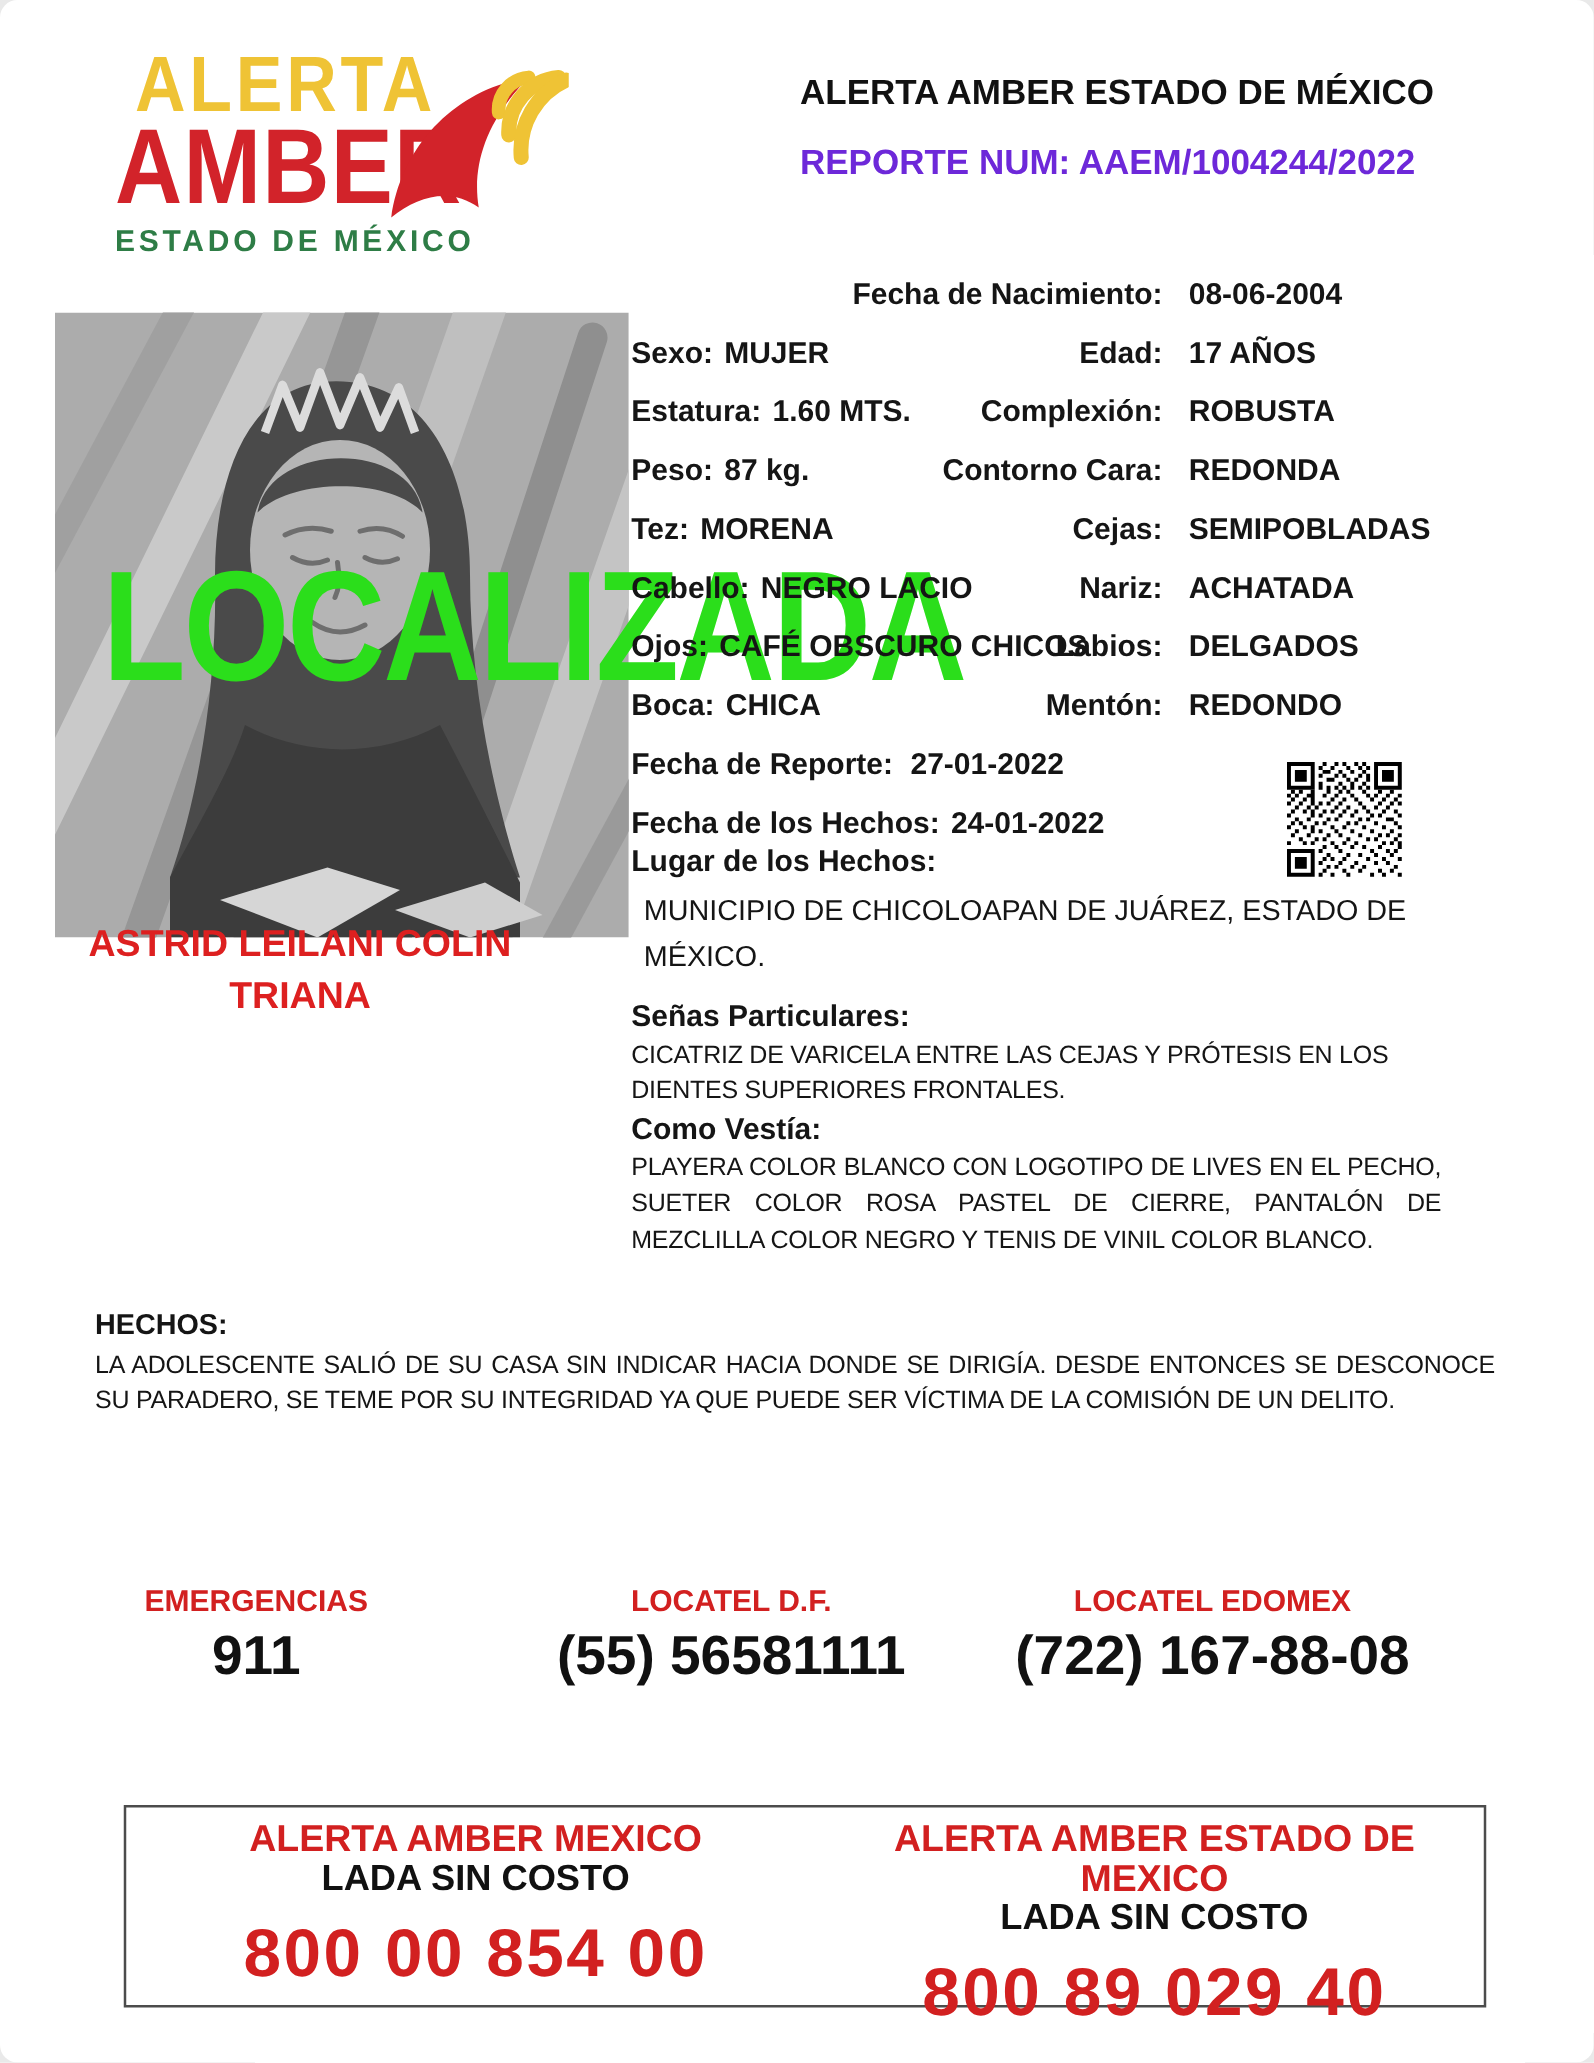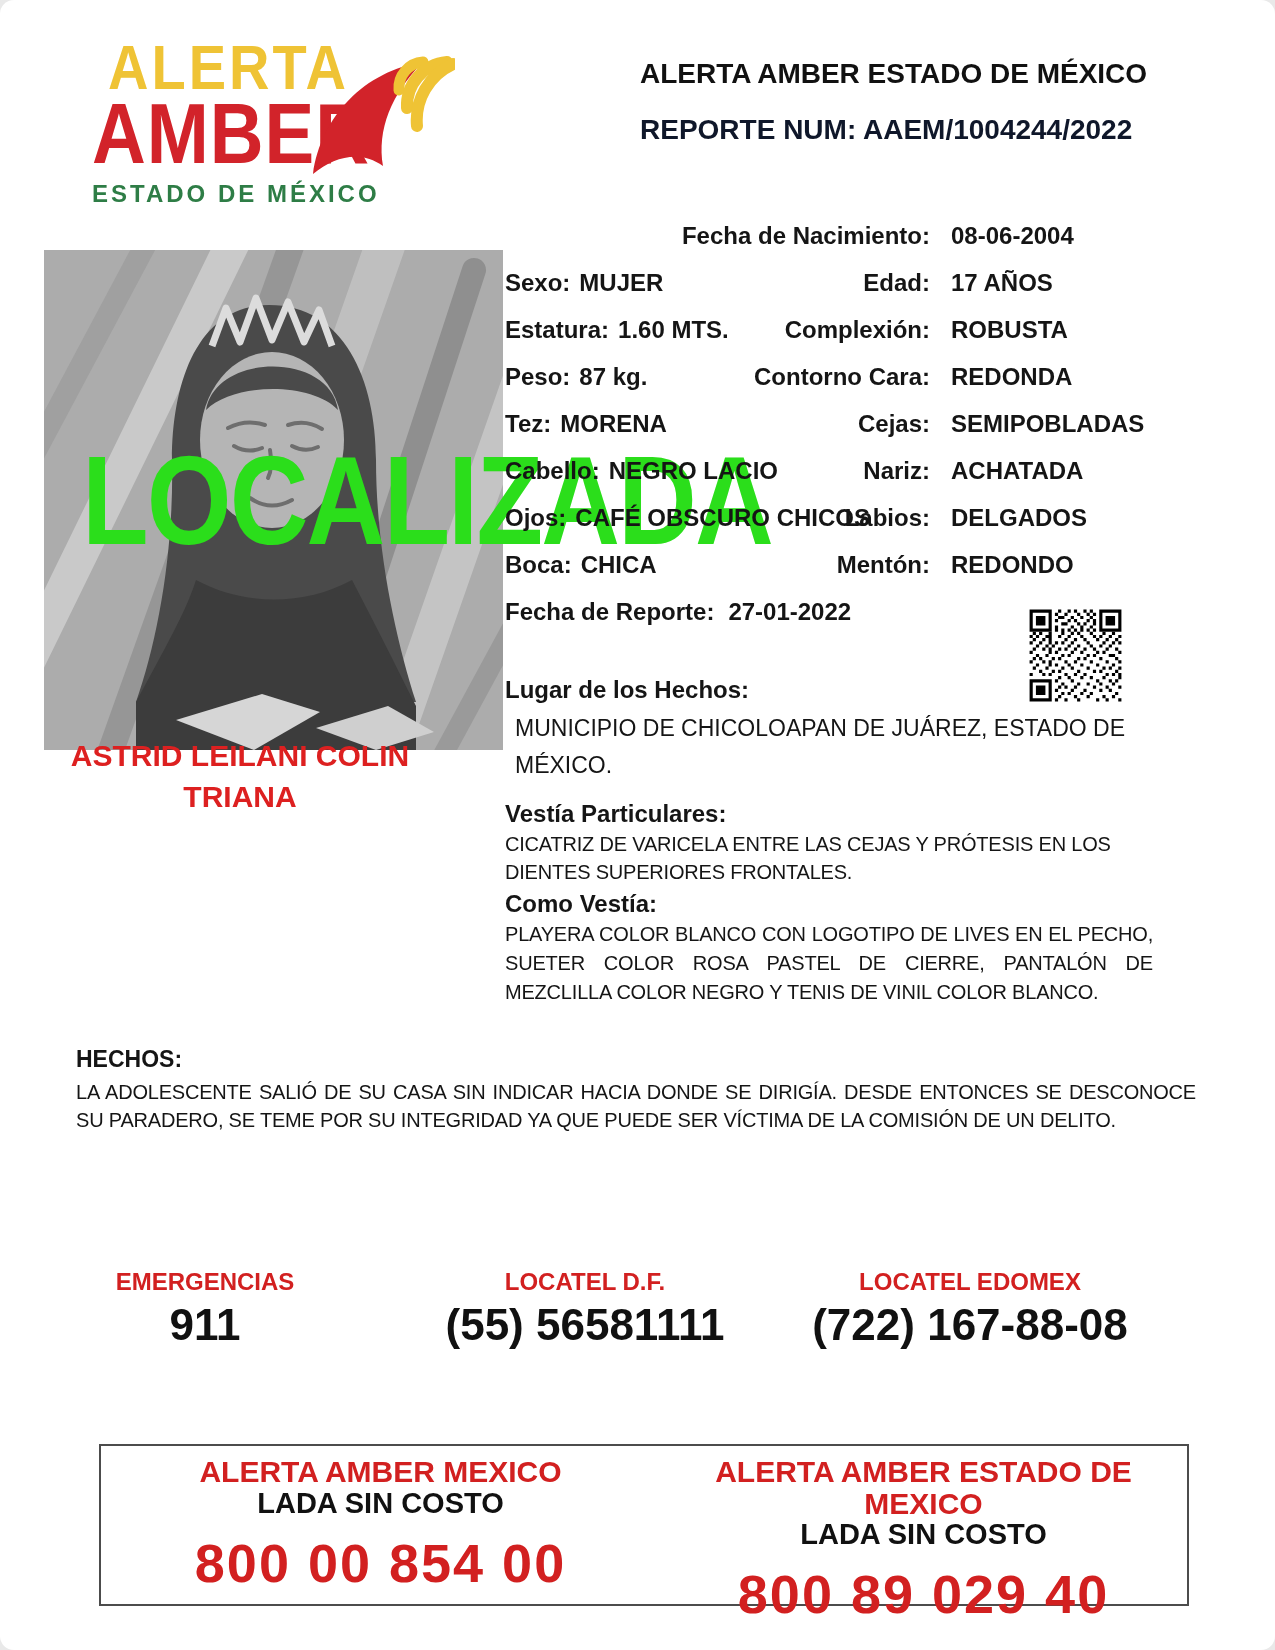--- a/index.html
+++ b/index.html
@@ -9,21 +9,21 @@
   .logo{position:absolute;left:92px;top:36px;width:360px;z-index:2;}
   .logo-alerta{font-weight:bold;font-size:56px;color:#EFC335;letter-spacing:3px;line-height:1;
                margin-left:16px;transform:scaleY(1.12);transform-origin:left top;}
   .logo-amber{font-weight:bold;font-size:76px;color:#D2232A;letter-spacing:1px;line-height:.95;
               margin-top:2px;transform:scale(.98,1.12);transform-origin:left top;}
   .logo-estado{font-weight:bold;font-size:24px;color:#2E7D46;letter-spacing:3px;margin-top:14px;}
   .logo-waves{position:absolute;left:295px;top:46px;width:160px;height:150px;z-index:3;}
   
   .hdr{position:absolute;left:640px;top:58px;width:560px;z-index:2;}
   .hdr-title{font-weight:bold;font-size:28px;color:#111;}
-  .hdr-report{font-weight:bold;font-size:28px;color:#0f172a;margin-top:24px;}
+  .hdr-report{font-weight:bold;font-size:28px;color:#6d28d9;margin-top:24px;}
   
   .photo{position:absolute;left:44px;top:250px;width:459px;height:500px;z-index:1;}
   .photo svg{display:block;width:100%;height:100%;}
   
   .status{position:absolute;left:82px;top:438px;z-index:5;font-weight:bold;font-size:116px;
           letter-spacing:-2px;color:#2BDE1B;line-height:1;white-space:nowrap;
           transform:scale(.94,1.08);transform-origin:left top;}
   
   .details{position:absolute;left:505px;top:212px;width:632px;z-index:6;}
   .drow{position:relative;height:47px;font-weight:bold;font-size:24px;}
@@ -154,36 +154,39 @@
       <span class="drvalue">DELGADOS</span>
     </div>
     <div class="drow">
       <span class="dleft"><span>Boca:</span><span class="dval">CHICA</span></span>
       <span class="drlabel">Mentón:</span>
       <span class="drvalue">REDONDO</span>
     </div>
     <div class="drow">
       <span class="dleft"><span>Fecha de Reporte:</span><span class="dval" style="margin-left:14px">27-01-2022</span></span>
     </div>
+    <div class="drow">
+      <span class="dleft"><span>Fecha de los Hechos:</span><span class="dval">24-01-2022</span></span>
+    </div>
   </div>
 
   <div class="qr">
     <svg viewBox="-0.5 -0.5 30 30">
       <rect x="-0.5" y="-0.5" width="30" height="30" fill="#fff"></rect>
       <path fill="#000" d="M0 0h7v7H0zM22 0h7v7h-7zM0 22h7v7H0z"></path>
       <path fill="#fff" d="M1 1h5v5H1zM23 1h5v5h-5zM1 23h5v5H1z"></path>
       <path fill="#000" d="M2 2h3v3H2zM24 2h3v3h-3zM2 24h3v3H2z"></path>
       <path fill="#000" d="M9 0h1v1H9zM12 0h1v1h-1zM14 0h1v1h-1zM17 0h1v1h-1zM19 0h1v1h-1zM8 1h1v1H8zM11 1h1v1h-1zM15 1h1v1h-1zM18 1h1v1h-1zM20 1h1v1h-1zM9 2h1v1H9zM10 2h1v1h-1zM13 2h1v1h-1zM16 2h1v1h-1zM19 2h1v1h-1zM8 3h1v1H8zM12 3h1v1h-1zM14 3h1v1h-1zM18 3h1v1h-1zM20 3h1v1h-1zM10 4h1v1h-1zM11 4h1v1h-1zM15 4h1v1h-1zM17 4h1v1h-1zM20 4h1v1h-1zM8 5h1v1H8zM13 5h1v1h-1zM16 5h1v1h-1zM19 5h1v1h-1zM8 6h1v1H8zM10 6h1v1h-1zM12 6h1v1h-1zM14 6h1v1h-1zM16 6h1v1h-1zM18 6h1v1h-1zM20 6h1v1h-1zM1 7h1v1H1zM3 7h1v1H3zM6 7h1v1H6zM10 7h1v1h-1zM13 7h1v1h-1zM15 7h1v1h-1zM19 7h1v1h-1zM23 7h1v1h-1zM26 7h1v1h-1zM0 8h1v1H0zM2 8h1v1H2zM5 8h1v1H5zM6 8h1v1H6zM9 8h1v1H9zM12 8h1v1h-1zM16 8h1v1h-1zM20 8h1v1h-1zM22 8h1v1h-1zM25 8h1v1h-1zM28 8h1v1h-1zM1 9h1v1H1zM4 9h1v1H4zM6 9h1v1H6zM11 9h1v1h-1zM14 9h1v1h-1zM17 9h1v1h-1zM21 9h1v1h-1zM24 9h1v1h-1zM27 9h1v1h-1zM0 10h1v1H0zM3 10h1v1H3zM6 10h1v1H6zM8 10h1v1H8zM10 10h1v1h-1zM13 10h1v1h-1zM18 10h1v1h-1zM23 10h1v1h-1zM26 10h1v1h-1zM28 10h1v1h-1zM2 11h1v1H2zM5 11h1v1H5zM7 11h1v1H7zM12 11h1v1h-1zM15 11h1v1h-1zM19 11h1v1h-1zM22 11h1v1h-1zM25 11h1v1h-1zM1 12h1v1H1zM4 12h1v1H4zM6 12h1v1H6zM9 12h1v1H9zM11 12h1v1h-1zM14 12h1v1h-1zM17 12h1v1h-1zM20 12h1v1h-1zM24 12h1v1h-1zM27 12h1v1h-1zM0 13h1v1H0zM6 13h1v1H6zM8 13h1v1H8zM13 13h1v1h-1zM16 13h1v1h-1zM21 13h1v1h-1zM23 13h1v1h-1zM28 13h1v1h-1zM2 14h1v1H2zM5 14h1v1H5zM10 14h1v1h-1zM12 14h1v1h-1zM18 14h1v1h-1zM20 14h1v1h-1zM25 14h1v1h-1zM26 14h1v1h-1zM1 15h1v1H1zM3 15h1v1H3zM7 15h1v1H7zM9 15h1v1H9zM15 15h1v1h-1zM17 15h1v1h-1zM22 15h1v1h-1zM27 15h1v1h-1zM0 16h1v1H0zM4 16h1v1H4zM6 16h1v1H6zM11 16h1v1h-1zM14 16h1v1h-1zM19 16h1v1h-1zM24 16h1v1h-1zM28 16h1v1h-1zM2 17h1v1H2zM6 17h1v1H6zM8 17h1v1H8zM12 17h1v1h-1zM16 17h1v1h-1zM21 17h1v1h-1zM26 17h1v1h-1zM1 18h1v1H1zM5 18h1v1H5zM10 18h1v1h-1zM13 18h1v1h-1zM18 18h1v1h-1zM23 18h1v1h-1zM25 18h1v1h-1zM28 18h1v1h-1zM3 19h1v1H3zM7 19h1v1H7zM9 19h1v1H9zM15 19h1v1h-1zM20 19h1v1h-1zM22 19h1v1h-1zM27 19h1v1h-1zM0 20h1v1H0zM4 20h1v1H4zM6 20h1v1H6zM11 20h1v1h-1zM14 20h1v1h-1zM17 20h1v1h-1zM24 20h1v1h-1zM26 20h1v1h-1zM28 20h1v1h-1zM9 21h1v1H9zM12 21h1v1h-1zM16 21h1v1h-1zM19 21h1v1h-1zM23 21h1v1h-1zM28 21h1v1h-1zM8 22h1v1H8zM13 22h1v1h-1zM21 22h1v1h-1zM25 22h1v1h-1zM27 22h1v1h-1zM10 23h1v1h-1zM15 23h1v1h-1zM18 23h1v1h-1zM22 23h1v1h-1zM26 23h1v1h-1zM9 24h1v1H9zM11 24h1v1h-1zM14 24h1v1h-1zM20 24h1v1h-1zM24 24h1v1h-1zM28 24h1v1h-1zM8 25h1v1H8zM13 25h1v1h-1zM17 25h1v1h-1zM22 25h1v1h-1zM25 25h1v1h-1zM10 26h1v1h-1zM12 26h1v1h-1zM16 26h1v1h-1zM19 26h1v1h-1zM27 26h1v1h-1zM9 27h1v1H9zM14 27h1v1h-1zM18 27h1v1h-1zM23 27h1v1h-1zM26 27h1v1h-1zM8 28h1v1H8zM11 28h1v1h-1zM15 28h1v1h-1zM21 28h1v1h-1zM24 28h1v1h-1zM28 28h1v1h-1z"></path>
     </svg>
   </div>
 
   <div class="sections">
     <div class="sec-label">Lugar de los Hechos:</div>
     <div class="lugar-body">MUNICIPIO DE CHICOLOAPAN DE JUÁREZ, ESTADO DE MÉXICO.</div>
-    <div class="sec-label senas-label">Vestía Particulares:</div>
+    <div class="sec-label senas-label">Señas Particulares:</div>
     <div class="senas-body">CICATRIZ DE VARICELA ENTRE LAS CEJAS Y PRÓTESIS EN LOS DIENTES SUPERIORES FRONTALES.</div>
     <div class="sec-label vestia-label">Como Vestía:</div>
     <div class="vestia-body">PLAYERA COLOR BLANCO CON LOGOTIPO DE LIVES EN EL PECHO, SUETER COLOR ROSA PASTEL DE CIERRE, PANTALÓN DE MEZCLILLA COLOR NEGRO Y TENIS DE VINIL COLOR BLANCO.</div>
   </div>
 
   <div class="pname">ASTRID LEILANI COLIN TRIANA</div>
 
   <div class="hechos">
     <div class="hechos-label">HECHOS:</div>
     <div class="hechos-body">LA ADOLESCENTE SALIÓ DE SU CASA SIN INDICAR HACIA DONDE SE DIRIGÍA. DESDE ENTONCES SE DESCONOCE SU PARADERO, SE TEME POR SU INTEGRIDAD YA QUE PUEDE SER VÍCTIMA DE LA COMISIÓN DE UN DELITO.</div>

